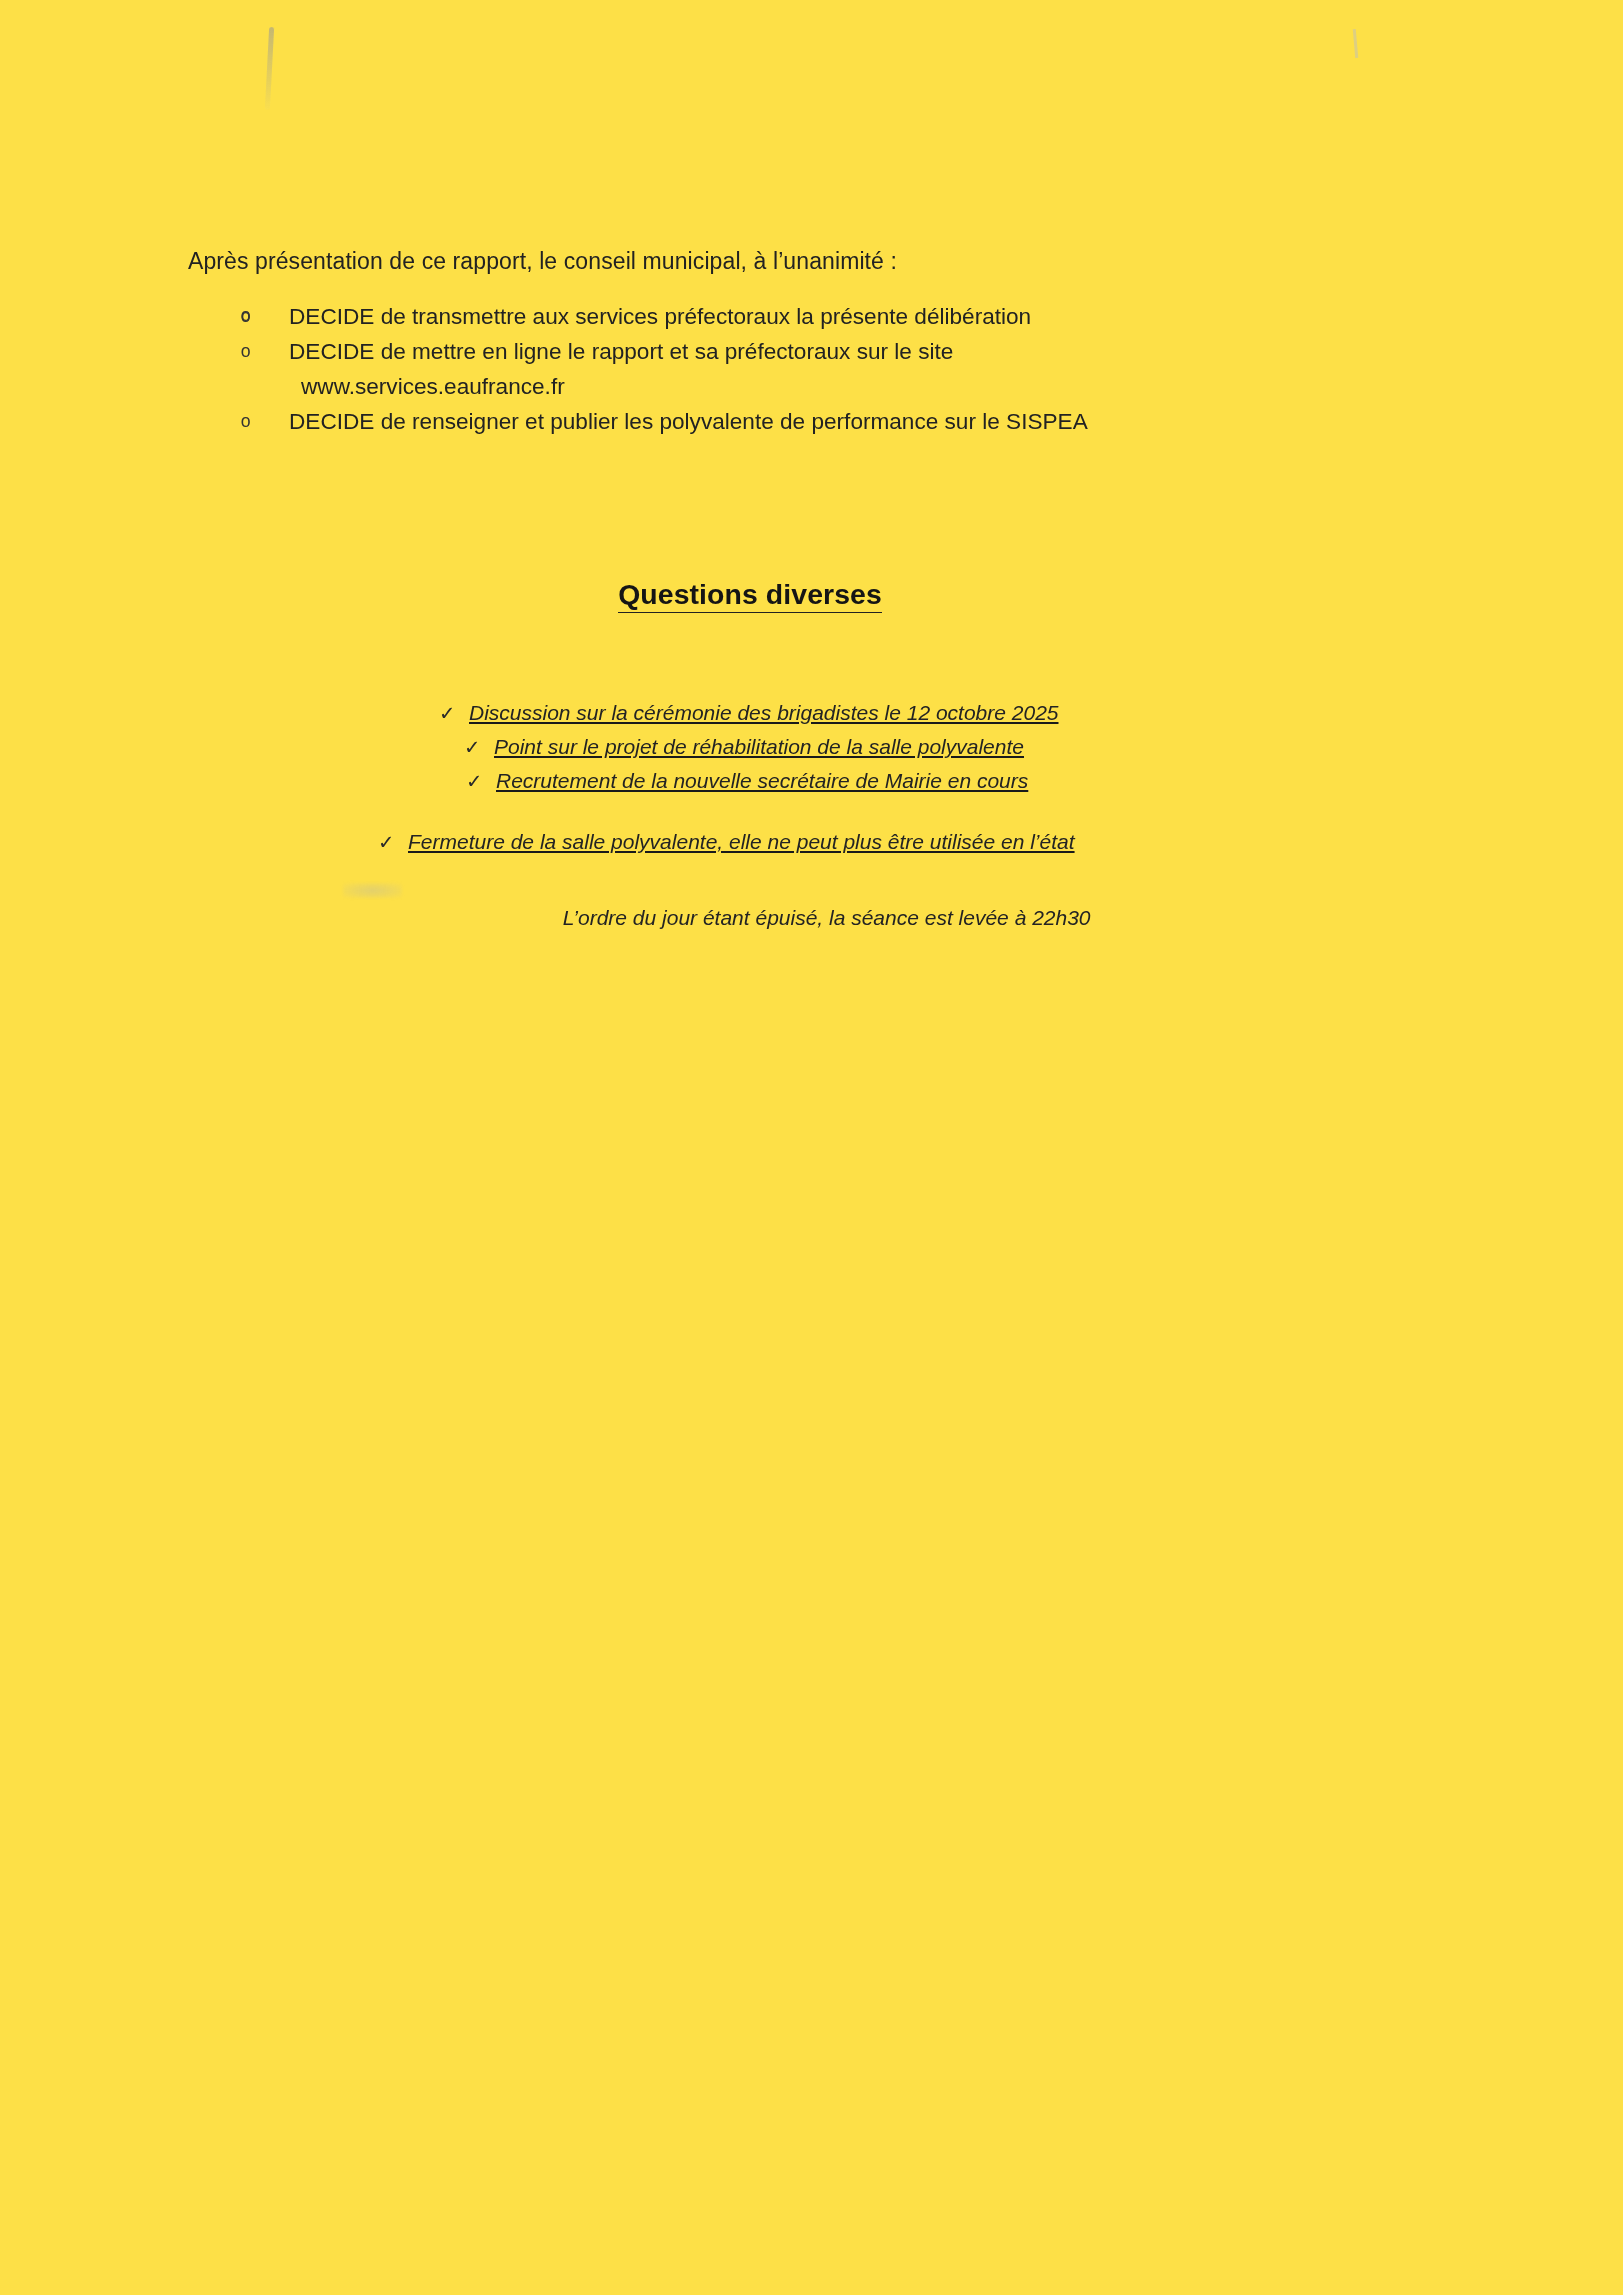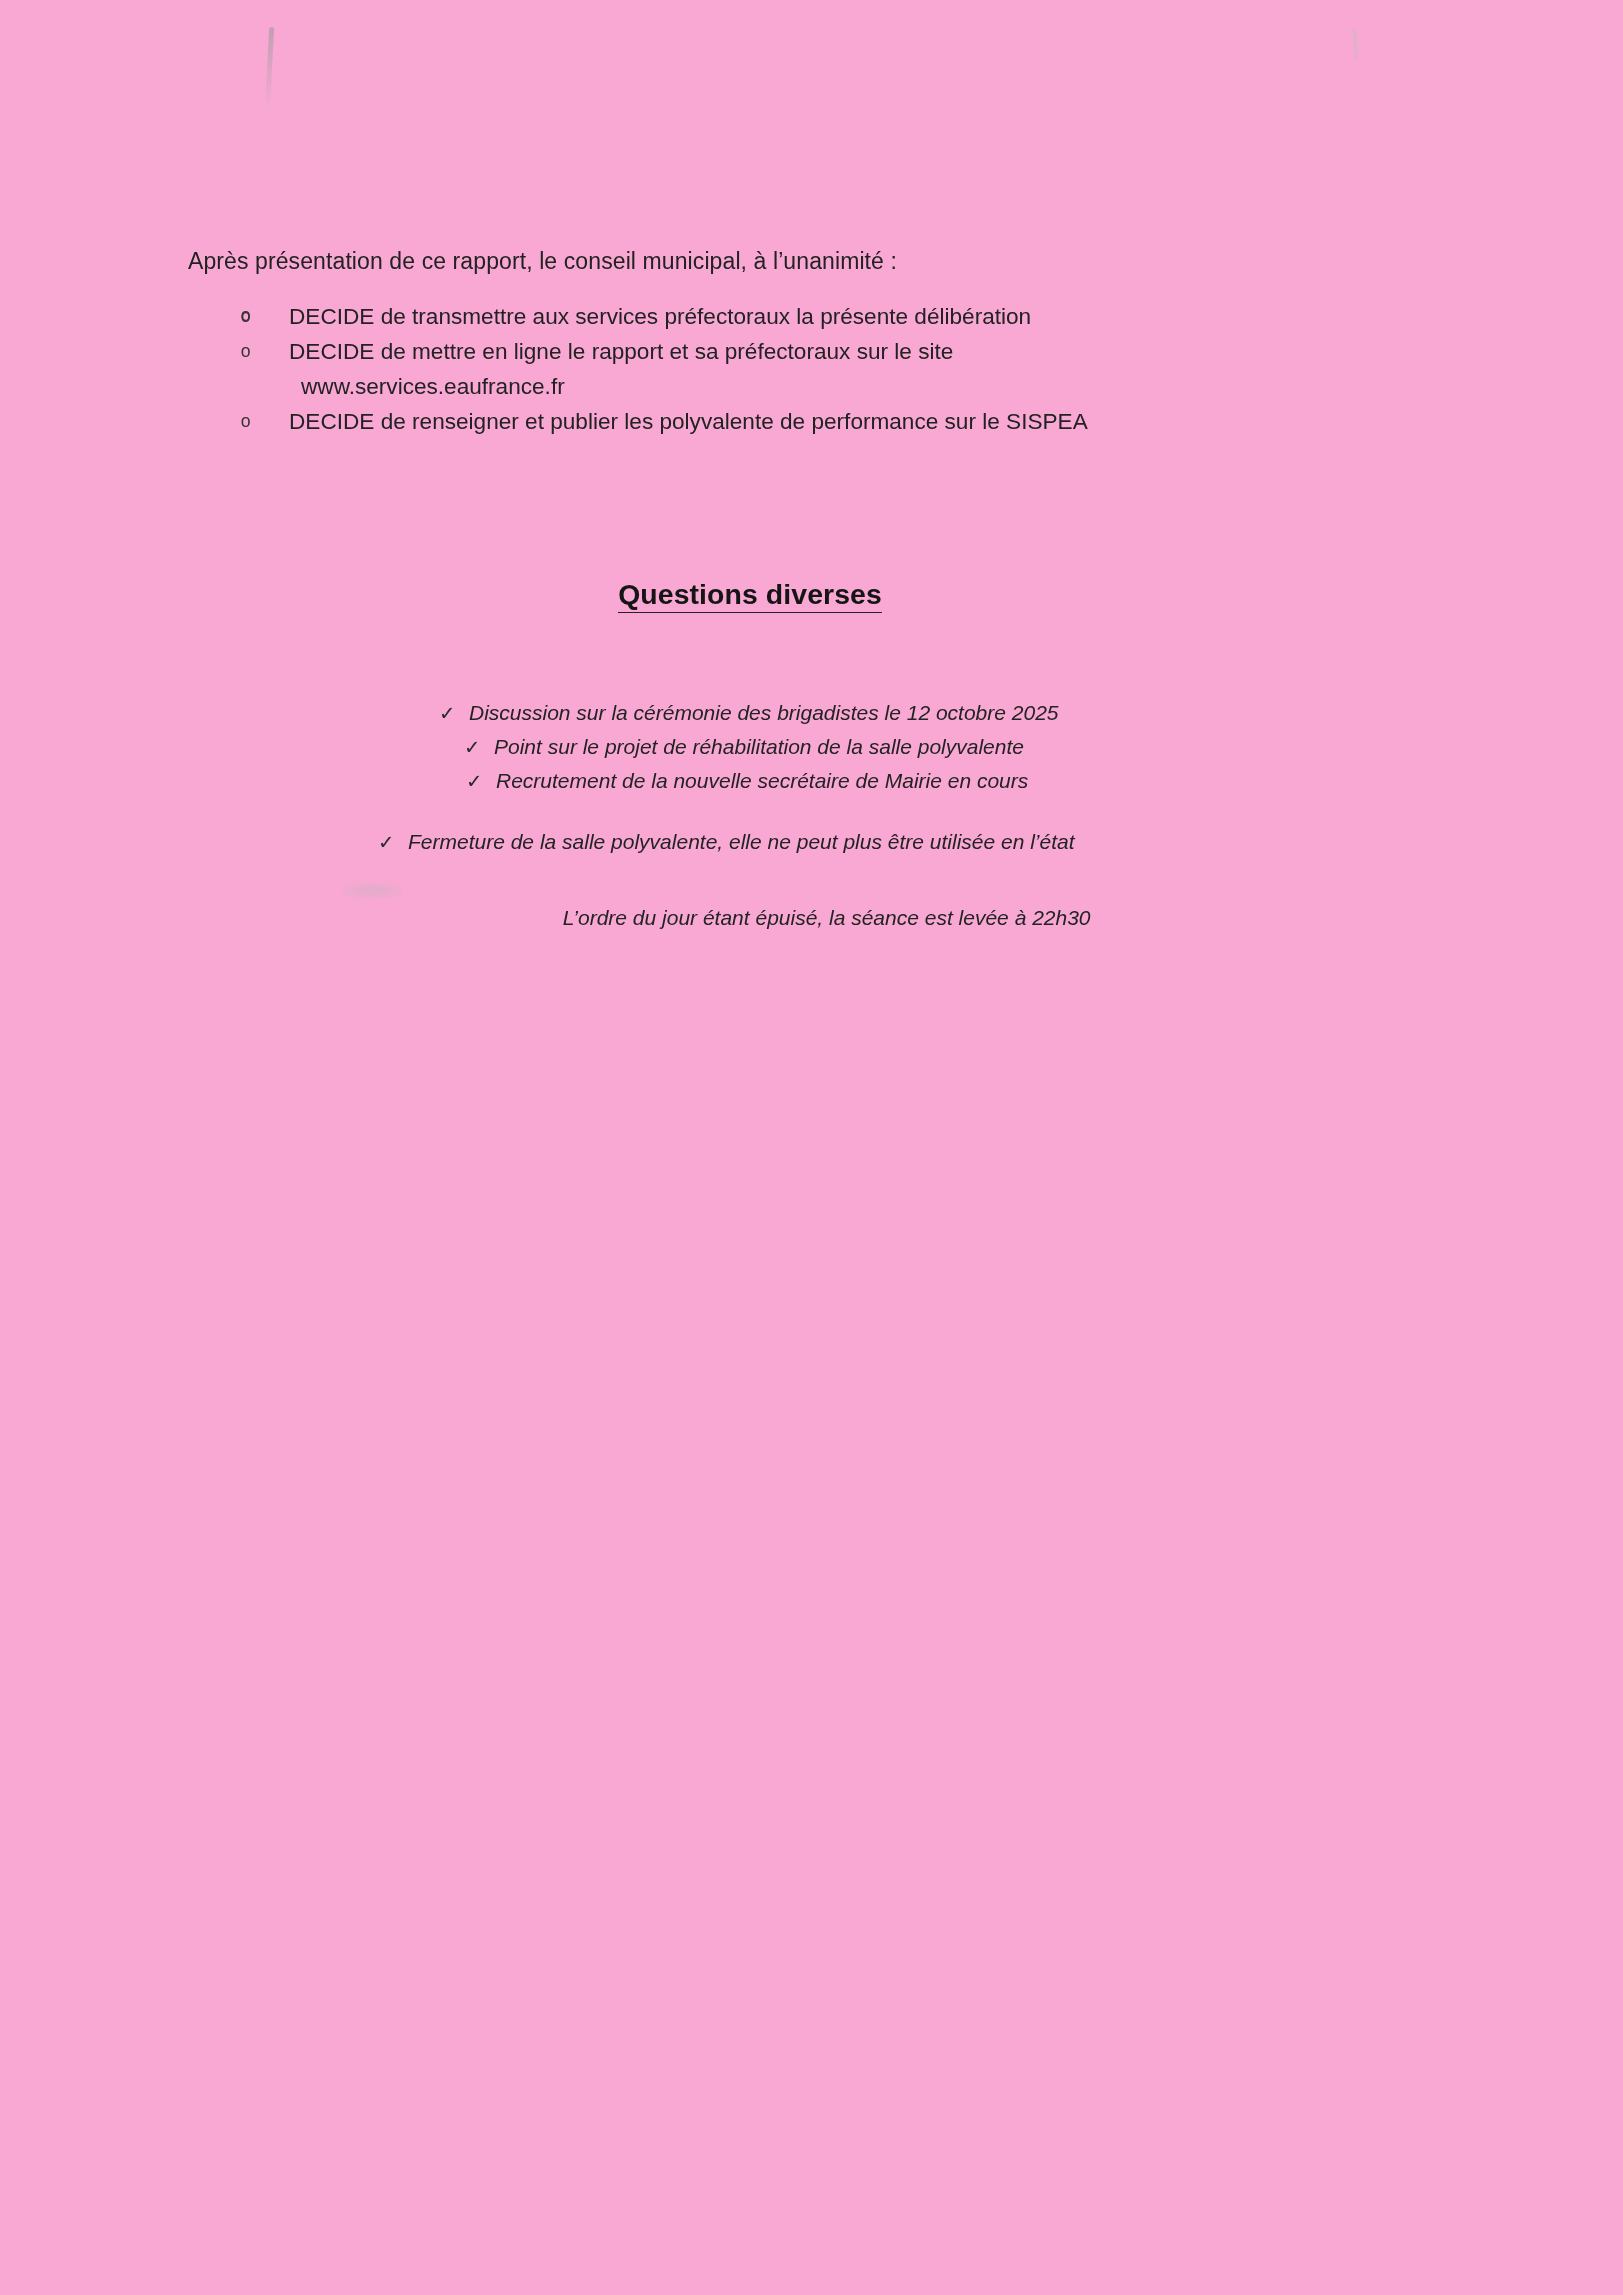--- a/index.html
+++ b/index.html
@@ -13,21 +13,21 @@
     position: relative;
     font-family: "Liberation Sans", sans-serif;
     color: #1a1a1a;
     overflow: hidden;
   }
 
   
   .page {
     position: absolute;
     inset: 0;
-    background: #f9a8d4;
+    background: #fde047;
   }
 
   
   .scan-mark {
     position: absolute;
     left: 267px;
     top: 27px;
     width: 4.9px;
     height: 83px;
     background: linear-gradient(to bottom, rgba(150,150,150,0.55), rgba(200,200,200,0.05));
@@ -117,20 +117,21 @@
   .section-heading span {
     border-bottom: 1.5px solid #222;
     padding-bottom: 2.5px;
   }
 
   .questions {
     position: absolute;
     left: 0;
     top: 696px;
     width: 1624px;
+    text-decoration: underline;
   }
   .q-line {
     position: relative;
     font-style: italic;
     font-size: 21px;
     line-height: 1.62;
     color: #232323;
     white-space: nowrap;
   }
   .q-line .tick {

